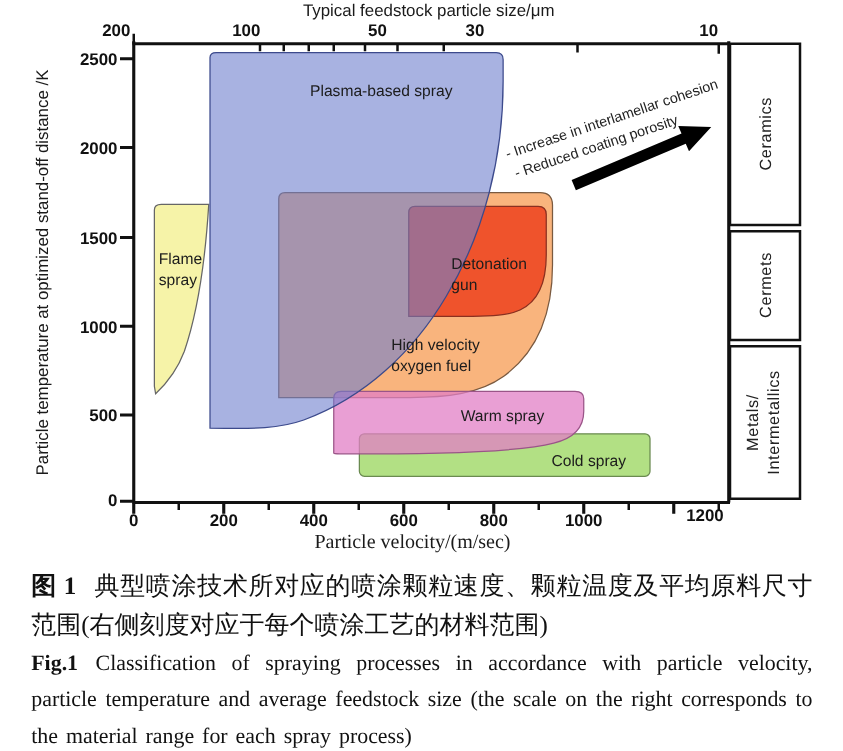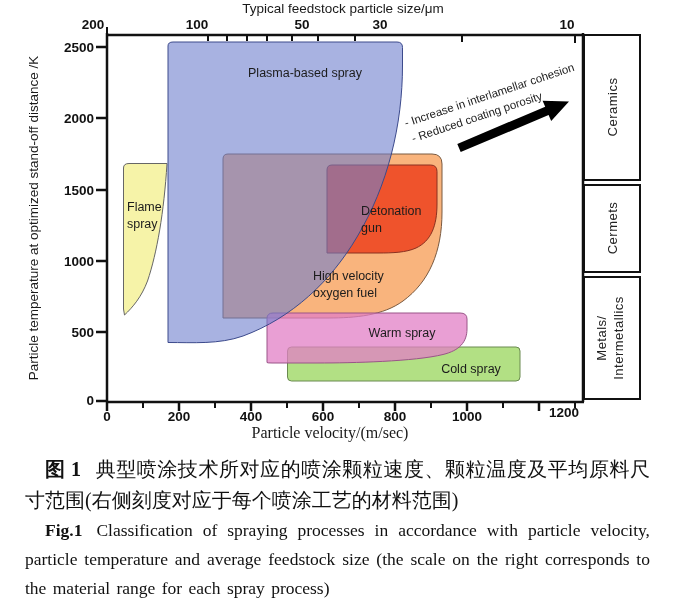--- a/index.html
+++ b/index.html
@@ -10,21 +10,21 @@
   .axis-title{font-size:13.5px;}
   .tick-label{font-size:13.5px;font-weight:700;fill:#111;}
   .region-label{font-size:12.5px;fill:#1c1c1c;}
   .panel-label{font-size:13px;fill:#222;letter-spacing:0.5px;}
   .ann-text{font-size:11.5px;fill:#222;}
   .x-unit-title{font-family:"Liberation Serif",serif;font-size:16px;}
   .caption{padding:6px 24px 0 25px;}
   .caption p{margin:0;}
   .caption .cn{font-size:20px;line-height:31px;text-align:justify;font-family:"Liberation Serif",serif;}
   .caption .en{font-size:17.5px;line-height:29px;text-align:justify;font-family:"Liberation Serif",serif;word-spacing:2px;}
-  .caption b{margin-right:14px;margin-left:20px;}
+  .caption b{margin-right:14px;}
 </style>
 </head>
 <body>
 
 <div class="fig-wrap">
 <svg width="674" height="448" viewBox="0 0 674 448">
 
   <g>
 
     <path d="M 167,163.5 C 164,212 157,253 147.5,281 C 141.5,297 132.5,307.5 124.5,315 L 123.5,309 L 123.5,168 Q 123.5,163.5 129,163.5 Z" fill="#f6f2a3" fill-opacity="0.95" stroke="#666" stroke-width="1"></path>

